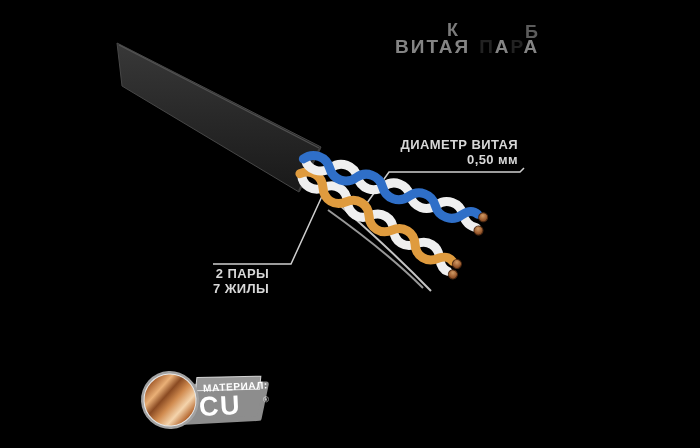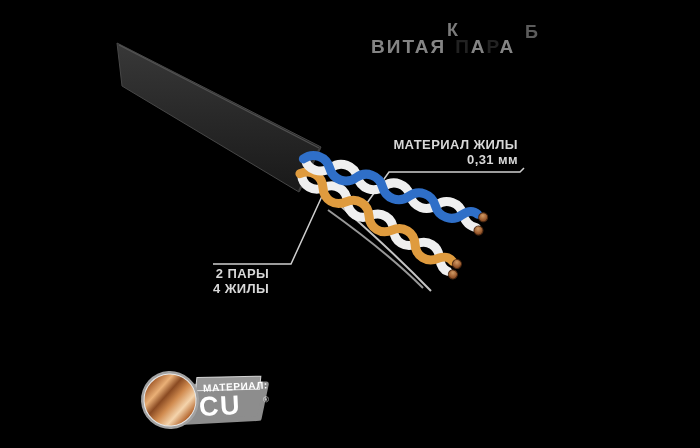--- a/index.html
+++ b/index.html
@@ -7,21 +7,21 @@
     position:relative;width:700px;height:448px;background:#000;
     overflow:hidden;font-family:"Liberation Sans", sans-serif;
   }
   .stage svg{position:absolute;left:0;top:0;}
 
   
   .wm-frag{position:absolute;font-weight:bold;font-size:18px;color:#9a9a9a;}
   .wm-frag-left{left:447px;top:20px;opacity:.8;}
   .wm-frag-right{left:525px;top:22px;opacity:.6;}
   .wm-line2{
-    position:absolute;left:371px;top:36px;font-size:19px;font-weight:bold;
+    position:absolute;left:395px;top:36px;font-size:19px;font-weight:bold;
     color:#9c9c9c;letter-spacing:2px;white-space:nowrap;opacity:.85;
   }
   .wm-line2 .gap{display:inline-block;width:9px;}
   .wm-line2 .dim{opacity:.26;}
 
   
   .callout{
     position:absolute;color:#d8d8d8;font-weight:bold;font-size:13px;
     line-height:15px;letter-spacing:.4px;white-space:nowrap;
   }
@@ -114,26 +114,26 @@
       <circle cx="0" cy="0" r="29" fill="#a2a2a2"></circle>
       <circle cx="0" cy="0" r="26" fill="url(#copperGrad)" stroke="#e9e9e9" stroke-width="1"></circle>
     </g>
   </svg>
 
   <div class="wm-frag wm-frag-left">К</div>
   <div class="wm-frag wm-frag-right">Б</div>
   <div class="wm-line2"><span>ВИТАЯ</span><span class="gap"></span><span class="dim">П</span><span>А</span><span class="dim">Р</span><span>А</span></div>
 
   <div class="callout callout-diameter">
-    <div>МАТЕРИАЛ ЖИЛЫ</div>
-    <div>0,31 мм</div>
+    <div>ДИАМЕТР ВИТАЯ</div>
+    <div>0,50 мм</div>
   </div>
 
   <div class="callout callout-pairs">
     <div>2 ПАРЫ</div>
-    <div>4 ЖИЛЫ</div>
+    <div>7 ЖИЛЫ</div>
   </div>
 
   <div class="badge-label">МАТЕРИАЛ:</div>
   <div class="badge-value">CU</div>
   <div class="badge-reg">®</div>
 
 </div>
 
 </body></html>

